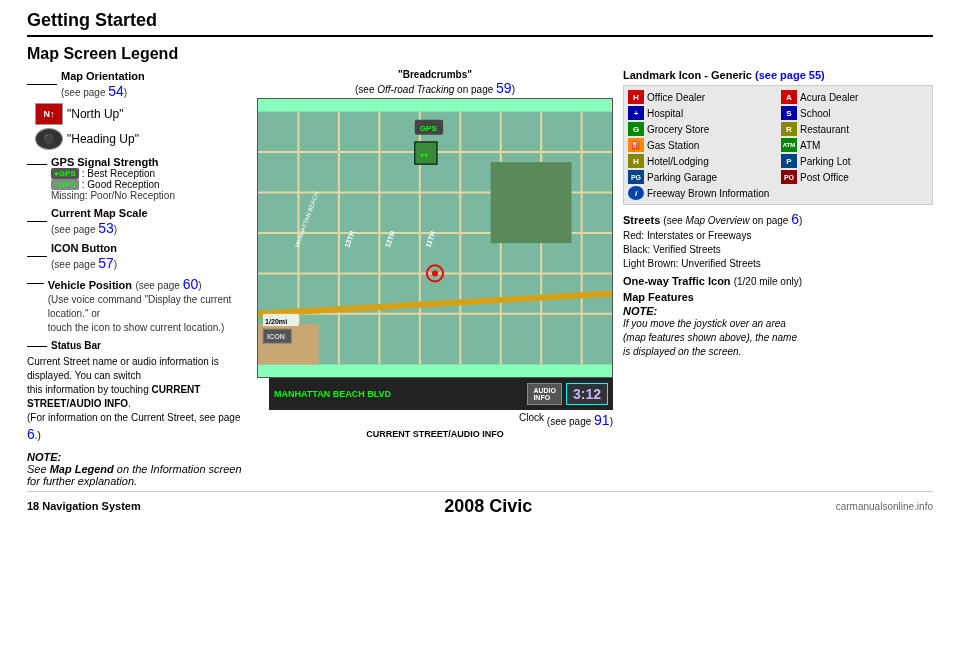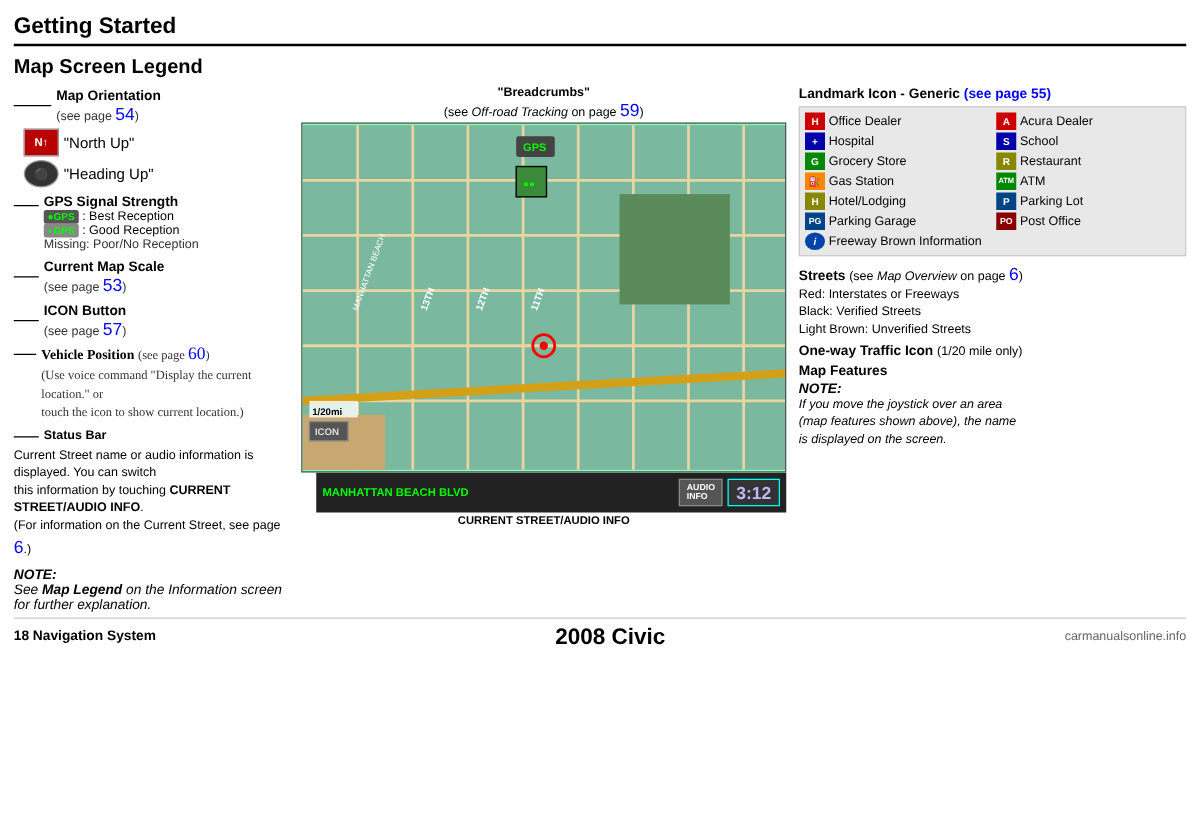--- a/index.html
+++ b/index.html
@@ -7,21 +7,21 @@
       width: 960px;
       height: 655px;
       font-family: Arial, sans-serif;
       font-size: 12px;
       background: #fff;
       overflow: hidden;
     }
     .page-container {
       width: 960px;
       height: 655px;
-      padding: 10px 11px;
+      padding: 10px 27px;
       background: #fff;
     }
     .page-title {
       font-size: 18px;
       font-weight: bold;
       border-bottom: 2px solid #000;
       padding-bottom: 4px;
       margin-bottom: 8px;
     }
     .section-title {
@@ -319,21 +319,21 @@
         <div style="display:flex;align-items:center;gap:4px;">
           <div style="height:1px;background:#000;width:20px;"></div>
           <div>
             <span class="label-title">ICON Button</span><br>
             <span class="label-sub">(see page <span class="label-link">57</span>)</span>
           </div>
         </div>
       </div>
 
       <div class="lp-section" style="margin-top:4px;">
-        <div style="display:flex;align-items:flex-start;gap:4px;font-family:Liberation Serif, serif;">
+        <div style="display:flex;align-items:flex-start;gap:4px;">
           <div style="height:1px;background:#000;width:20px;margin-top:7px;"></div>
           <div>
             <span class="label-title">Vehicle Position</span>
             <span class="label-sub"> (see page <span class="label-link">60</span>)</span><br>
             <span class="label-sub">(Use voice command "Display the current location." or<br>touch the icon to show current location.)</span>
           </div>
         </div>
       </div>
 
       <div class="lp-section status-bar-section" style="margin-top:4px;">
@@ -411,20 +411,24 @@
         </svg>
       </div>
 
       <div class="map-bottom-bar">
         <div class="map-bottom-label">MANHATTAN BEACH BLVD</div>
         <div class="audio-info-btn" style="white-space:pre-line;font-size:7px;">AUDIO
 INFO</div>
         <div class="clock-display">3:12</div>
       </div>
 
+      <div style="display:flex;justify-content:flex-end;font-size:10px;margin-top:2px;">
+        <span>Clock</span>&nbsp;
+        <span>(see page <span class="label-link">91</span>)</span>
+      </div>
 
       <div style="text-align:center;font-size:9px;font-weight:bold;margin-top:1px;">CURRENT STREET/AUDIO INFO</div>
     </div>
 
     <div class="right-panel">
 
       <div class="landmark-header">
         <span>Landmark Icon - Generic</span>
         <span class="landmark-link"> (see page <span>55</span>)</span>
       </div>

